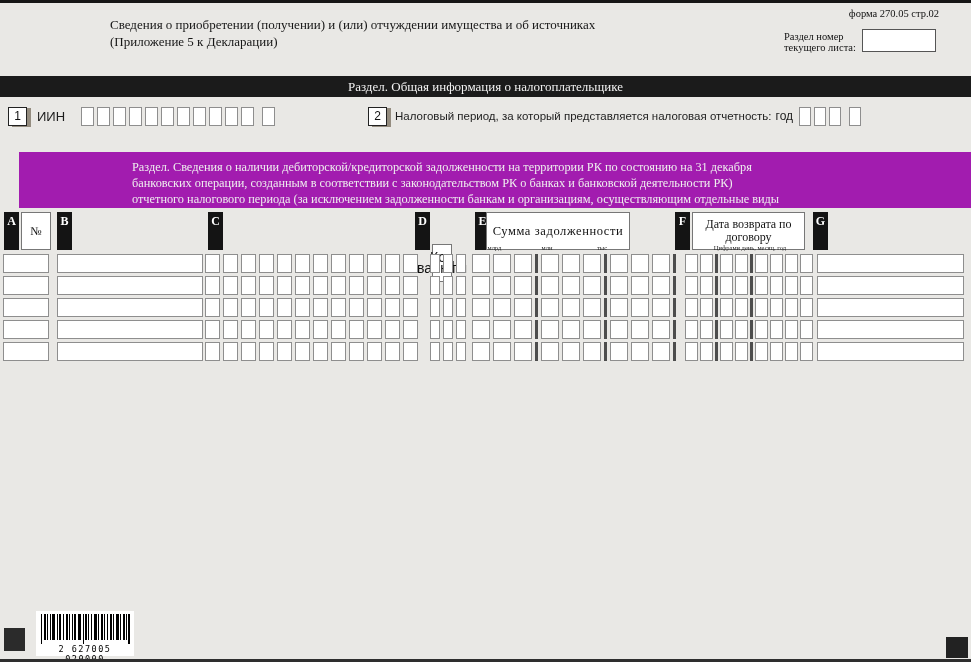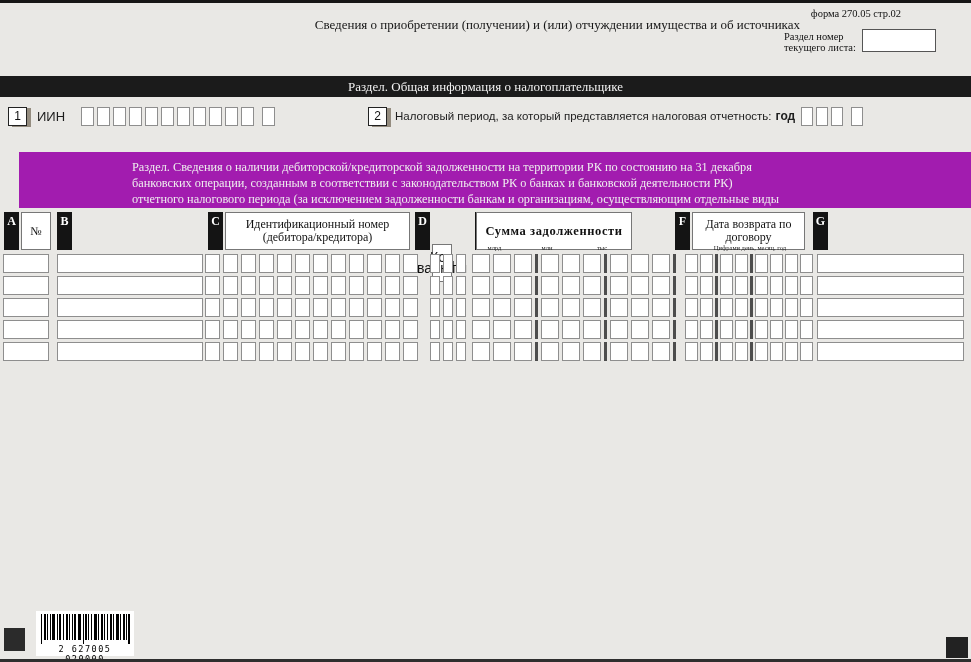--- a/index.html
+++ b/index.html
@@ -2,59 +2,59 @@
 <html><head>
 <meta charset="utf-8">
 <style>
   html,body{margin:0;padding:0;background:#d6d5d2;}
   .page{position:relative;width:971px;height:662px;background:#e9e8e5;overflow:hidden;
         font-family:"Liberation Serif",serif;color:#111;}
   .topline{position:absolute;left:0;top:0;width:971px;height:3px;background:#161616;}
   .bottomline{position:absolute;left:0;bottom:0;width:971px;height:3px;background:#2e2e2e;}
 
   
-  .title{position:absolute;left:110px;top:16px;width:690px;text-align:right;
+  .title{position:absolute;left:110px;top:16px;width:690px;text-align:left;
          font-size:13px;line-height:17px;color:#161616;}
-  .formref{position:absolute;left:800px;top:8px;width:112px;text-align:center;font-size:10.5px;}
+  .formref{position:absolute;left:838px;top:8px;width:112px;text-align:center;font-size:10.5px;}
   .sheethint{position:absolute;left:784px;top:31px;width:78px;font-size:10.5px;line-height:11px;}
   .sheetinput{position:absolute;left:862px;top:29px;width:72px;height:21px;background:#fff;border:1px solid #555;}
 
   
   .bar1{position:absolute;left:0;top:76px;width:971px;height:21px;background:#1b1b1b;color:#f2f2f2;
         text-align:center;font-size:13px;line-height:21px;}
   .bar2{position:absolute;left:0;top:152px;width:971px;height:56px;background:#a21caf;color:#efefef;
         font-size:12.3px;line-height:16px;padding:0;box-sizing:border-box;margin-left:19px;}
   .bar2 .l{margin-left:113px;}
   .bar2 .l:first-child{margin-top:7px;}
 
   
   .frow{position:absolute;top:104px;height:24px;display:flex;align-items:center;}
   .f1{left:8px;}
   .f2{left:368px;}
   .badge{width:17px;height:17px;background:#fff;border:1px solid #222;box-shadow:4px 1px 0 #948c7f;
          text-align:center;font-family:"Liberation Sans",sans-serif;font-size:12px;line-height:17px;flex:none;}
   .flabel{font-family:"Liberation Sans",sans-serif;font-size:12px;color:#1d1d1d;white-space:nowrap;}
   .iin-label{margin:0 16px 0 10px;font-size:13px;}
   .period-label{margin:0 2px 0 8px;font-size:11.5px;}
-  .year-label{margin:0 6px 0 2px;font-size:12px;font-weight:bold;}
+  .year-label{margin:0 6px 0 2px;font-size:12px;}
   .cellbox{width:13px;height:19px;background:#fff;border:1px solid #8e8e8e;box-sizing:border-box;
            margin-right:3px;flex:none;}
   .cellbox.gap{margin-left:5px;}
   .ycell{width:12px;}
 
   
   .colbadge{position:absolute;top:212px;height:38px;background:#141414;color:#fff;
             font-size:12px;font-weight:bold;text-align:center;padding-top:2px;box-sizing:border-box;}
   .colbox{position:absolute;top:212px;height:38px;background:#fff;border:1px solid #777;box-sizing:border-box;
           display:flex;align-items:center;justify-content:center;text-align:center;font-size:12px;line-height:13px;}
   .hAb{left:4px;width:15px;}   .hAx{left:21px;width:30px;}
   .hBb{left:57px;width:15px;}  .hBx{left:74px;width:129px;font-family:"Liberation Sans",sans-serif;font-size:10.5px;line-height:12px;}
   .hCb{left:208px;width:15px;} .hCx{left:225px;width:185px;}
   .hDb{left:415px;width:15px;} .hDx{left:432px;width:20px;font-family:"Liberation Sans",sans-serif;font-size:14px;line-height:11px;margin-top:32px;}
-  .hEb{left:475px;width:15px;} .hEx{left:476px;width:156px;font-size:12.5px;letter-spacing:.6px;font-weight:bold;}
+  .hEb{left:475px;width:15px;} .hEx{left:486px;width:144px;font-size:12.5px;letter-spacing:.6px;font-weight:normal;}
   .hFb{left:675px;width:15px;} .hFx{left:692px;width:113px;}
   .hGb{left:813px;width:15px;} .hGx{left:830px;width:137px;font-size:7.6px;line-height:9px;font-weight:bold;padding:1px;}
 
   .sub{position:absolute;top:244px;font-size:6.5px;color:#222;text-align:center;line-height:8px;}
   .sub1{left:472px;width:45px;} .sub2{left:527px;width:40px;} .sub3{left:582px;width:40px;} .sub4{left:690px;width:120px;}
 
   
   .tbody{position:absolute;left:3px;top:254px;width:964px;}
   .trow{display:flex;height:19px;margin-bottom:3px;}
   .in{background:#fff;border:1px solid #8e8e8e;box-sizing:border-box;height:19px;flex:none;}
@@ -80,20 +80,21 @@
   .bcnum{font-family:"DejaVu Sans Mono",monospace;font-size:8.5px;letter-spacing:1.5px;line-height:10px;color:#000;}
 </style>
 </head>
 <body>
 
 <div class="page">
   <div class="topline"></div>
 
   <div class="title">
     <div>Сведения о приобретении (получении) и (или) отчуждении имущества и об источниках</div>
+    <div>(Приложение 5 к Декларации)</div>
   </div>
   <div class="formref">форма 270.05  стр.02</div>
   <div class="sheethint">
     <div>Раздел номер</div>
     <div>текущего листа:</div>
   </div>
   <div class="sheetinput"></div>
 
   <div class="bar1">Раздел. Общая информация о налогоплательщике</div>
 
@@ -127,21 +128,20 @@
   <div class="bar2">
     <div class="l">Раздел.  Сведения о наличии дебиторской/кредиторской задолженности на территории РК по состоянию на 31 декабря</div>
     <div class="l">банковских операции, созданным в соответствии с законодательством РК о банках и банковской деятельности РК)</div>
     <div class="l">отчетного налогового периода (за исключением задолженности банкам и организациям, осуществляющим отдельные виды</div>
   </div>
 
   <div class="colbadge hAb">A</div>
   <div class="colbox hAx">№</div>
   <div class="colbadge hBb">B</div>
   <div class="colbadge hCb">C</div>
-  <div class="colbox hCx">Идентификационный номер (дебитора/кредитора)</div>
   <div class="colbadge hDb">D</div>
   <div class="colbox hDx">Код валюты</div>
   <div class="colbadge hEb">E</div>
   <div class="colbox hEx">Сумма задолженности</div>
   <div class="colbadge hFb">F</div>
   <div class="colbox hFx">Дата возврата по договору</div>
   <div class="colbadge hGb">G</div>
 
   <div class="sub sub1">млрд</div>
   <div class="sub sub2">млн</div>

